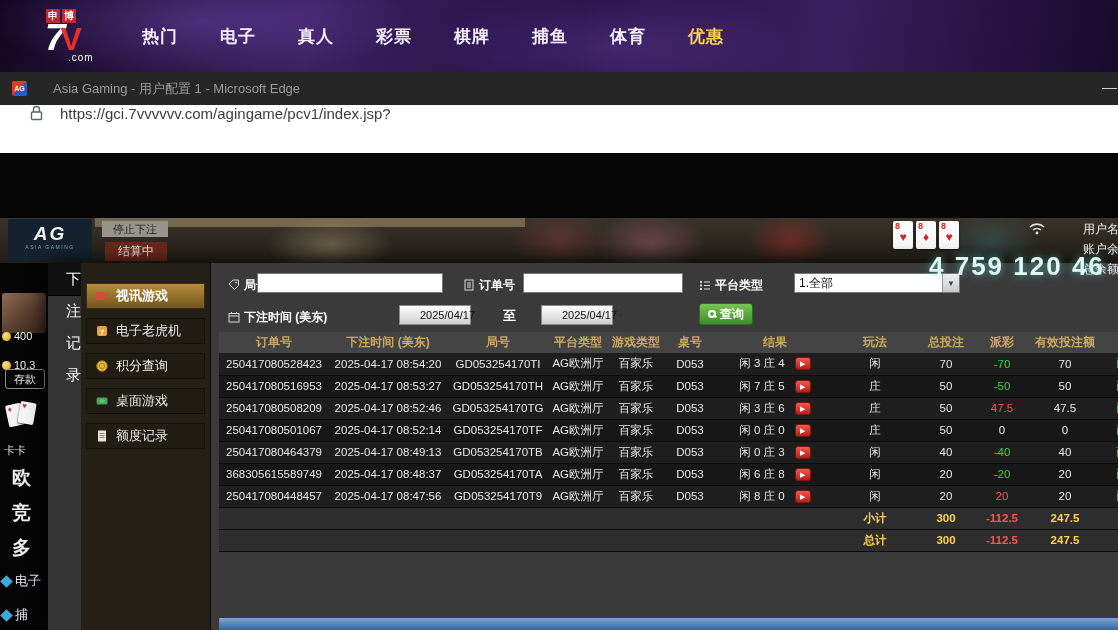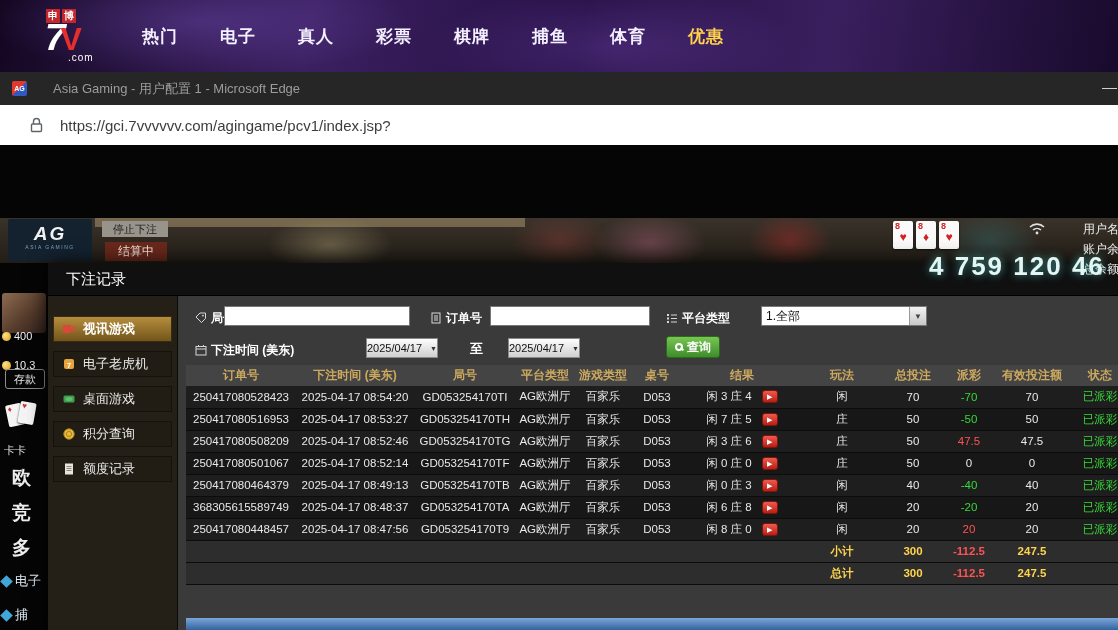--- a/index.html
+++ b/index.html
@@ -23,21 +23,21 @@
 .logo-com{font-size:10px;color:#fff;margin-left:24px;margin-top:-5px;letter-spacing:1px}
 .menu{display:flex;margin-left:24px;gap:42px}
 .menu a{color:#f5f0ff;font-size:17px;font-weight:bold;letter-spacing:1px;text-decoration:none;cursor:pointer}
 .menu a.hl{color:#ffd24a}
 
 
 .titlebar{position:absolute;top:72px;left:0;width:100%;height:33px;background:#262626;display:flex;align-items:center;padding-left:12px}
 .favicon{width:15px;height:15px;border-radius:2px;background:linear-gradient(135deg,#e03a2f 48%,#2f58c0 52%);color:#fff;font-size:7px;font-weight:bold;text-align:center;line-height:15px;flex:0 0 15px}
 .wintitle{color:#9c9c9c;font-size:13px;margin-left:26px;white-space:nowrap}
 .minbtn{position:absolute;right:0;top:6px;color:#cfcfcf;font-size:15px;width:16px;cursor:pointer}
-.urlbar{position:absolute;top:105px;left:0;width:100%;height:40px;background:#fff;display:flex;align-items:center}
+.urlbar{position:absolute;top:105px;left:0;width:100%;height:48px;background:#fff;display:flex;}
 .lock{margin-left:30px;display:flex}
 .url{margin-left:17px;font-size:15px;color:#3d3d3d;white-space:nowrap}
 
 
 .strip{position:absolute;top:218px;left:0;width:100%;height:45px;background:
  radial-gradient(90px 40px at 330px 60%,rgba(235,215,160,.30),transparent 70%),
  radial-gradient(70px 40px at 560px 50%,rgba(210,80,80,.25),transparent 70%),
  radial-gradient(80px 42px at 650px 55%,rgba(235,130,170,.30),transparent 70%),
  radial-gradient(60px 40px at 790px 50%,rgba(215,50,50,.35),transparent 70%),
  radial-gradient(70px 40px at 990px 50%,rgba(60,140,150,.30),transparent 70%),
@@ -70,35 +70,35 @@
 .mc.b{left:14px;top:1px;transform:rotate(10deg)}
 .mc .dot{color:#c33;font-size:8px;position:absolute;left:2px;top:0}
 .kaka{position:absolute;left:4px;top:158px;color:#ddd;font-size:11px;white-space:nowrap}
 .ln{position:absolute;white-space:nowrap;cursor:pointer}
 .ln.big{left:12px;color:#ededed;font-size:19px;font-weight:bold}
 .ln.sm{left:2px;color:#dfe8f2;font-size:13px;display:flex;align-items:center;gap:4px}
 .ln0{top:180px}.ln1{top:215px}.ln2{top:250px}.ln3{top:287px}.ln4{top:321px}
 .gem{width:9px;height:9px;background:#3fa8d8;transform:rotate(45deg);flex:0 0 9px}
 
 
-.panel{position:absolute;left:48px;top:263px;width:1070px;height:367px;background:#333;z-index:20;box-shadow:0 0 18px rgba(0,0,0,.85);display:flex;flex-direction:column}
+.panel{position:absolute;left:48px;top:263px;width:1070px;height:367px;background:#333;z-index:20;box-shadow:0 0 18px rgba(0,0,0,.85);display:flex;flex-direction:row}
 .phead{flex:0 0 33px;height:33px;background:#101010;border-bottom:1px solid #000;color:#fff;font-size:15px;line-height:32px;padding-left:18px}
 .pbody{flex:1;display:flex;min-height:0}
 .psb{width:130px;background:#252017;border-right:1px solid #0a0a0a;padding-top:20px}
 .psb-item{height:26px;margin:0 5px 9px 5px;display:flex;align-items:center;gap:7px;padding-left:8px;color:#eaeaea;font-size:13px;background:#211c14;border:1px solid #15120a;cursor:pointer;white-space:nowrap}
 .psb-item.active{background:linear-gradient(#b68d3e,#72551a);border-color:#3a2c10;color:#fff;font-weight:bold}
 .pc{flex:1;background:#3a3a3a;position:relative;overflow:hidden}
 .bottombar{position:absolute;left:8px;right:0;bottom:0;height:12px;background:linear-gradient(#7ba6d8,#33639f)}
 
 .flabel{position:absolute;display:flex;align-items:center;gap:4px;color:#fff;font-size:12px;font-weight:bold;height:20px;white-space:nowrap}
 .ftext{position:absolute;height:20px;border:1px solid #777;background:#fff;font-size:12px;padding:0 4px;color:#111}
 .fselect{position:absolute;height:20px;background:#fff;border:1px solid #777;font-size:12px;color:#111;display:flex;align-items:center;cursor:pointer}
 .fselect .txt{flex:1;padding-left:4px}
 .fselect .arr{width:17px;height:100%;background:linear-gradient(#f2f2f2,#c9c9c9);border-left:1px solid #999;font-size:8px;color:#444;display:flex;align-items:center;justify-content:center}
-.fdate{position:absolute;height:20px;width:72px;background:linear-gradient(#fefefe,#cfcfcf);border:1px solid #8a8a8a;font-size:11px;color:#111;display:flex;align-items:center;justify-content:space-between;padding:0 0;cursor:pointer}
+.fdate{position:absolute;height:20px;width:72px;background:linear-gradient(#fefefe,#cfcfcf);border:1px solid #8a8a8a;font-size:11px;color:#111;display:flex;align-items:center;justify-content:space-between;padding:0 20px;cursor:pointer}
 .fdate .car{font-size:7px;color:#333}
 .fto{position:absolute;color:#fff;font-size:13px;font-weight:bold}
 .fbtn{position:absolute;height:22px;width:54px;background:linear-gradient(#79c554,#3d8d2b);border:1px solid #2b6b1d;border-radius:3px;color:#fff;font-size:12px;font-weight:bold;display:flex;align-items:center;justify-content:center;gap:4px;cursor:pointer}
 .mag{width:8px;height:8px;border:2px solid #fff;border-radius:50%;position:relative;display:inline-block}
 .mag::after{content:"";position:absolute;width:4px;height:2px;background:#fff;right:-3px;bottom:-1px;transform:rotate(45deg)}
 
 .btable{border-collapse:collapse;table-layout:fixed;margin:69px 0 0 8px;width:944px}
 .btable th{background:#444;color:#cda95e;font-size:12px;font-weight:bold;height:21px;white-space:nowrap;overflow:hidden}
 .btable td{height:22px;font-size:11.5px;color:#e8e8e8;text-align:center;white-space:nowrap;overflow:hidden;border-bottom:1px solid #0c0c0c}
 .btable tbody.rows tr:nth-child(odd){background:#1e1e1e}
@@ -241,31 +241,31 @@
         </div>
         <div class="psb-item">
           <svg width="14" height="14" viewBox="0 0 14 14">
               <rect x="2" y="2" width="10" height="10" rx="2" fill="#e8a33d"></rect>
               <text x="7" y="10.5" font-size="8" font-weight="bold" fill="#fff" text-anchor="middle">7</text>
             </svg>
           <span>电子老虎机</span>
         </div>
         <div class="psb-item">
           <svg width="14" height="14" viewBox="0 0 14 14">
+              <circle cx="7" cy="7" r="5.2" fill="#e8b93d" stroke="#a9821c" stroke-width="1"></circle>
+              <circle cx="7" cy="7" r="2.6" fill="none" stroke="#a9821c" stroke-width="1"></circle>
+            </svg>
+          <span>积分查询</span>
+        </div>
+        <div class="psb-item">
+          <svg width="14" height="14" viewBox="0 0 14 14">
               <rect x="1.5" y="3.5" width="11" height="7" rx="1.5" fill="#3f9e4f"></rect>
               <ellipse cx="7" cy="7" rx="3.6" ry="2" fill="#5cc06c"></ellipse>
             </svg>
           <span>桌面游戏</span>
-        </div>
-        <div class="psb-item">
-          <svg width="14" height="14" viewBox="0 0 14 14">
-              <circle cx="7" cy="7" r="5.2" fill="#e8b93d" stroke="#a9821c" stroke-width="1"></circle>
-              <circle cx="7" cy="7" r="2.6" fill="none" stroke="#a9821c" stroke-width="1"></circle>
-            </svg>
-          <span>积分查询</span>
         </div>
         <div class="psb-item">
           <svg width="14" height="14" viewBox="0 0 14 14">
               <rect x="3" y="1.5" width="8" height="11" fill="#eae5da"></rect>
               <line x1="4.5" y1="4.5" x2="9.5" y2="4.5" stroke="#8a8578"></line>
               <line x1="4.5" y1="6.5" x2="9.5" y2="6.5" stroke="#8a8578"></line>
               <line x1="4.5" y1="8.5" x2="9.5" y2="8.5" stroke="#8a8578"></line>
             </svg>
           <span>额度记录</span>
         </div>

